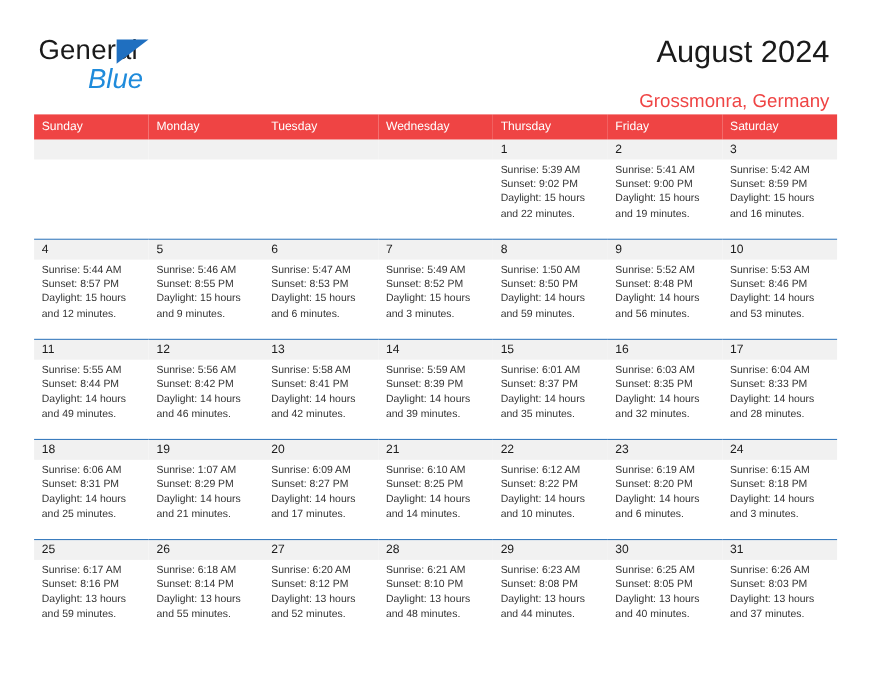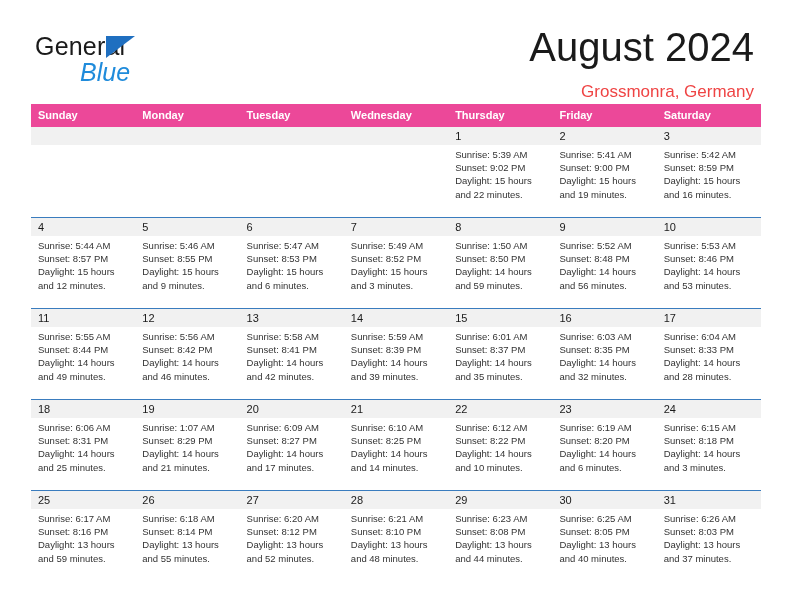--- a/index.html
+++ b/index.html
@@ -65,21 +65,21 @@
     line-height: 28px;
     font-style: italic;
   }
   .title-block {
     position: absolute;
     right: 38px;
     top: 28px;
     text-align: right;
   }
   .cal-title {
-    font-size: 40px;
+    font-size: 28px;
     font-weight: 400;
     color: #1a1a1a;
     line-height: 38px;
     white-space: nowrap;
   }
   .cal-subtitle {
     font-size: 17px;
     font-weight: 400;
     color: #ef4444;
     line-height: 20px;
@@ -95,24 +95,24 @@
     width: 730px;
   }
   table.cal {
     border-collapse: collapse;
     table-layout: fixed;
     width: 730px;
   }
   table.cal col { width: 104.28px; }
 
   thead th {
-    background: #ec4899;
+    background: #ef4444;
     color: #ffffff;
     font-size: 11px;
-    font-weight: 700;
+    font-weight: 400;
     text-align: left;
     padding: 5px 0 5px 7px;
     height: 11px;
     line-height: 13px;
     border: none;
   }
 
   td.day {
     vertical-align: top;
     padding: 0;

